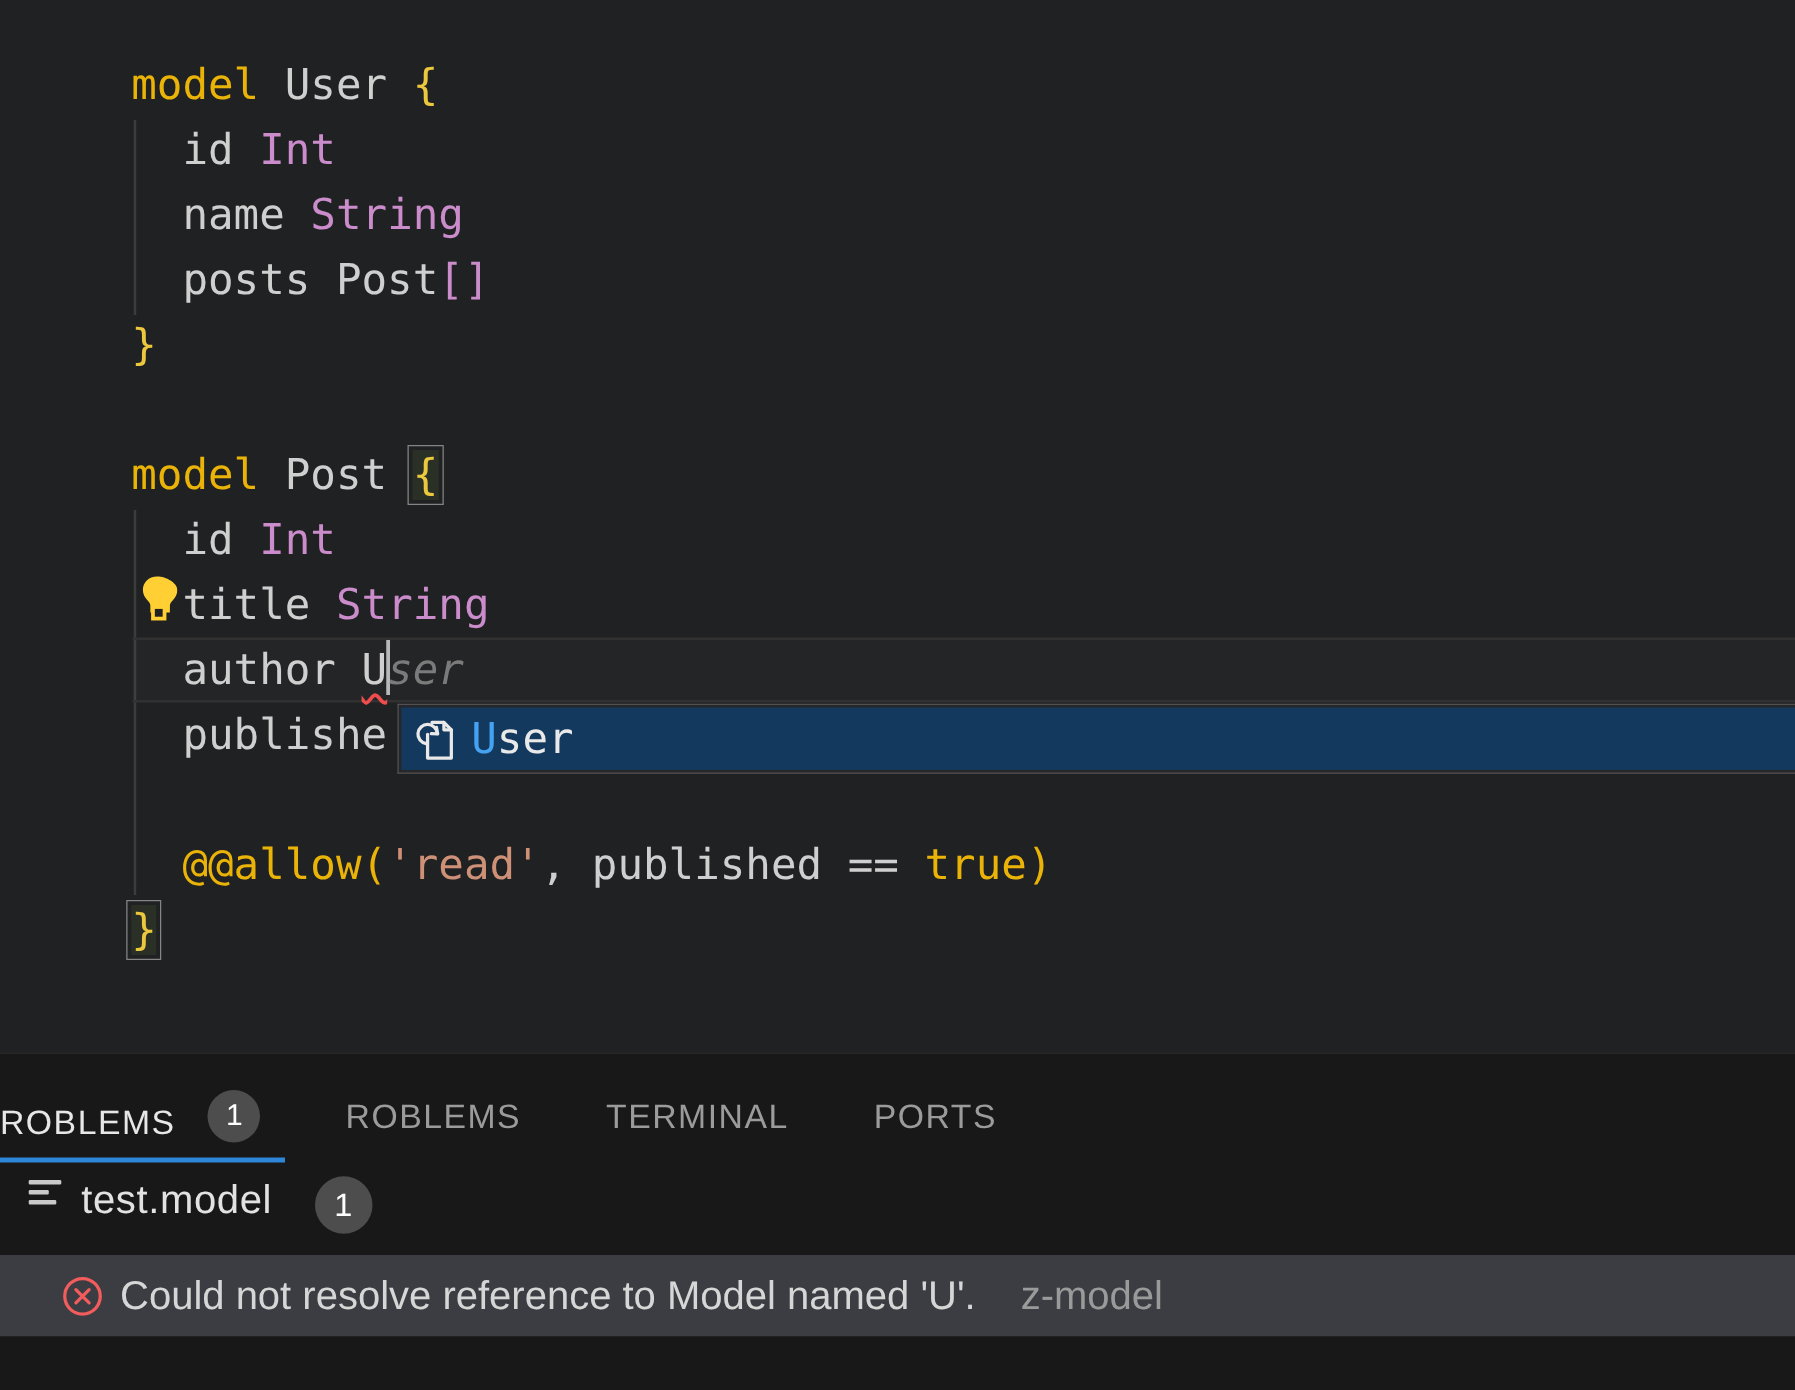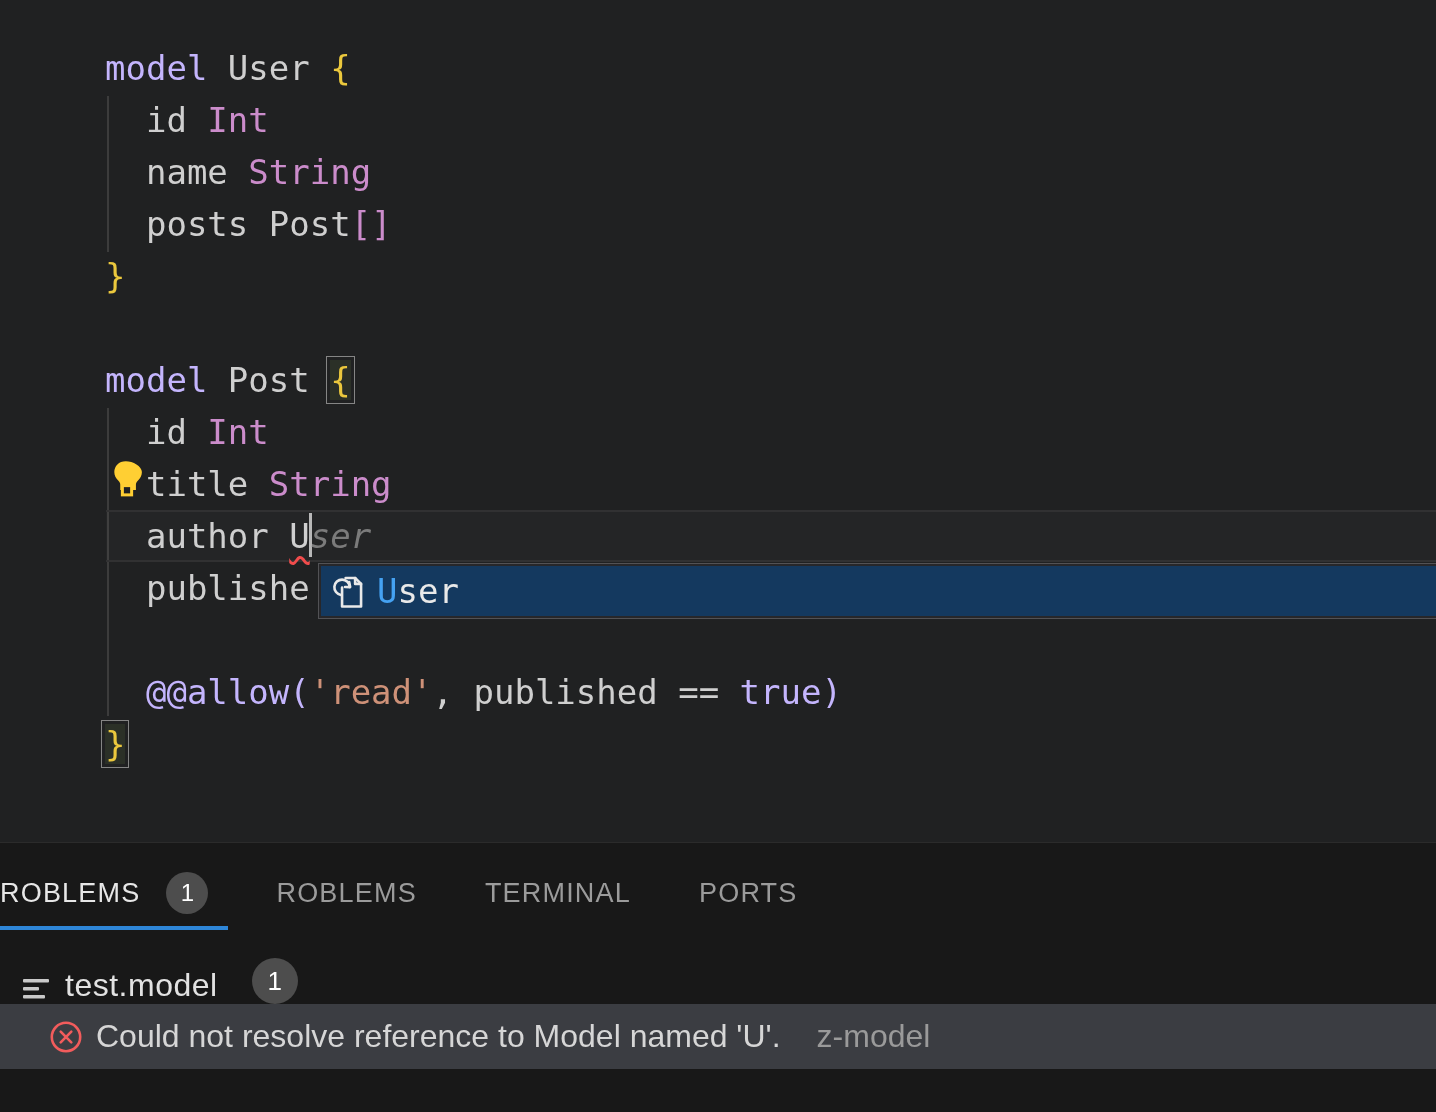--- a/index.html
+++ b/index.html
@@ -10,21 +10,21 @@
   .editor{position:absolute;inset:0 0 270px 0;}
   .indent-guide{position:absolute;width:2px;background:#3c3c3c;}
   .guide-1{left:107px;top:96px;height:156px;}
   .guide-2{left:107px;top:408px;height:308px;}
   .cur-line{position:absolute;left:106px;right:0;top:510px;height:52px;
             border-top:2px solid #313132;border-bottom:2px solid #313132;
             background:rgba(255,255,255,0.02);box-sizing:border-box;}
   .code{position:absolute;left:105px;top:42px;
         font-family:"DejaVu Sans Mono", monospace;font-size:34px;line-height:52px;
         white-space:pre;color:#cfcfcf;}
-  .code .kw{color:#c4b5fd;}
+  .code .kw{color:#eab308;}
   .code .type{color:#cb8ccb;}
   .code .id{color:#cfcfcf;}
   .code .str{color:#ce9178;text-align:right;}
   .code .brace{color:#ebc83d;}
   .code .ghost{color:#7b7b7b;font-style:italic;}
   .code .err{text-decoration:underline wavy #f14c4c 2.5px;text-underline-offset:8px;}
   .code .match{outline:1.5px solid #858585;outline-offset:3px;background:rgba(120,160,80,0.12);}
   .cursor{display:inline-block;width:3px;height:44px;background:#b8b8b8;
           vertical-align:-9px;margin-left:-1px;margin-right:-2px;}
   .bulb{position:absolute;left:112px;top:460px;width:30px;height:40px;}
@@ -34,28 +34,28 @@
            border:1.5px solid #525255;border-right:none;padding:2px 0 2px 2px;}
   .suggest-row{height:50px;background:#14395f;display:flex;align-items:center;
                font-family:"DejaVu Sans Mono", monospace;font-size:34px;color:#e9e9e9;}
   .sicon{width:38px;height:38px;margin:0 10px 0 8px;flex:none;}
   .smatch{color:#45a2f2;}
 
   
   .panel{position:absolute;left:0;right:0;bottom:0;height:270px;background:#181818;
          border-top:1px solid #2b2b2b;box-sizing:border-box;}
   .tabs{position:absolute;left:0;top:0;height:100px;display:flex;align-items:center;gap:68px;}
-  .tab{display:flex;align-items:center;gap:26px;color:#9b9b9b;font-size:27px;
+  .tab{display:flex;align-items:flex-end;gap:26px;color:#9b9b9b;font-size:27px;
        letter-spacing:1.2px;cursor:pointer;white-space:nowrap;}
   .tab.active{color:#e7e7e7;}
   .badge{min-width:42px;height:42px;border-radius:50%;background:#4d4d4d;color:#ffffff;
          font-size:24px;display:inline-flex;align-items:center;justify-content:center;
          letter-spacing:0;box-sizing:border-box;padding:0 6px;}
   .tab-underline{position:absolute;left:0;top:83px;width:228px;height:3.5px;background:#2e86d8;}
-  .file-row{position:absolute;left:0;right:0;top:98px;height:63px;display:flex;align-items:flex-end;}
+  .file-row{position:absolute;left:0;right:0;top:98px;height:63px;display:flex;align-items:flex-start;}
   .ficon{width:28px;height:28px;margin-left:22px;flex:none;}
   .fname{margin-left:15px;color:#e2e2e2;font-size:32px;letter-spacing:0.5px;}
   .badge.big{min-width:46px;height:46px;font-size:26px;margin-left:34px;}
   .error-row{position:absolute;left:0;right:0;top:161px;height:65px;background:#3b3d42;
              display:flex;align-items:center;}
   .eicon{width:34px;height:34px;margin-left:49px;flex:none;}
   .emsg{margin-left:13px;color:#d6d6d6;font-size:32px;}
   .esrc{margin-left:36px;color:#9a9a9a;font-size:32px;}
   .eloc{margin-left:26px;color:#9a9a9a;font-size:32px;}
 </style>

